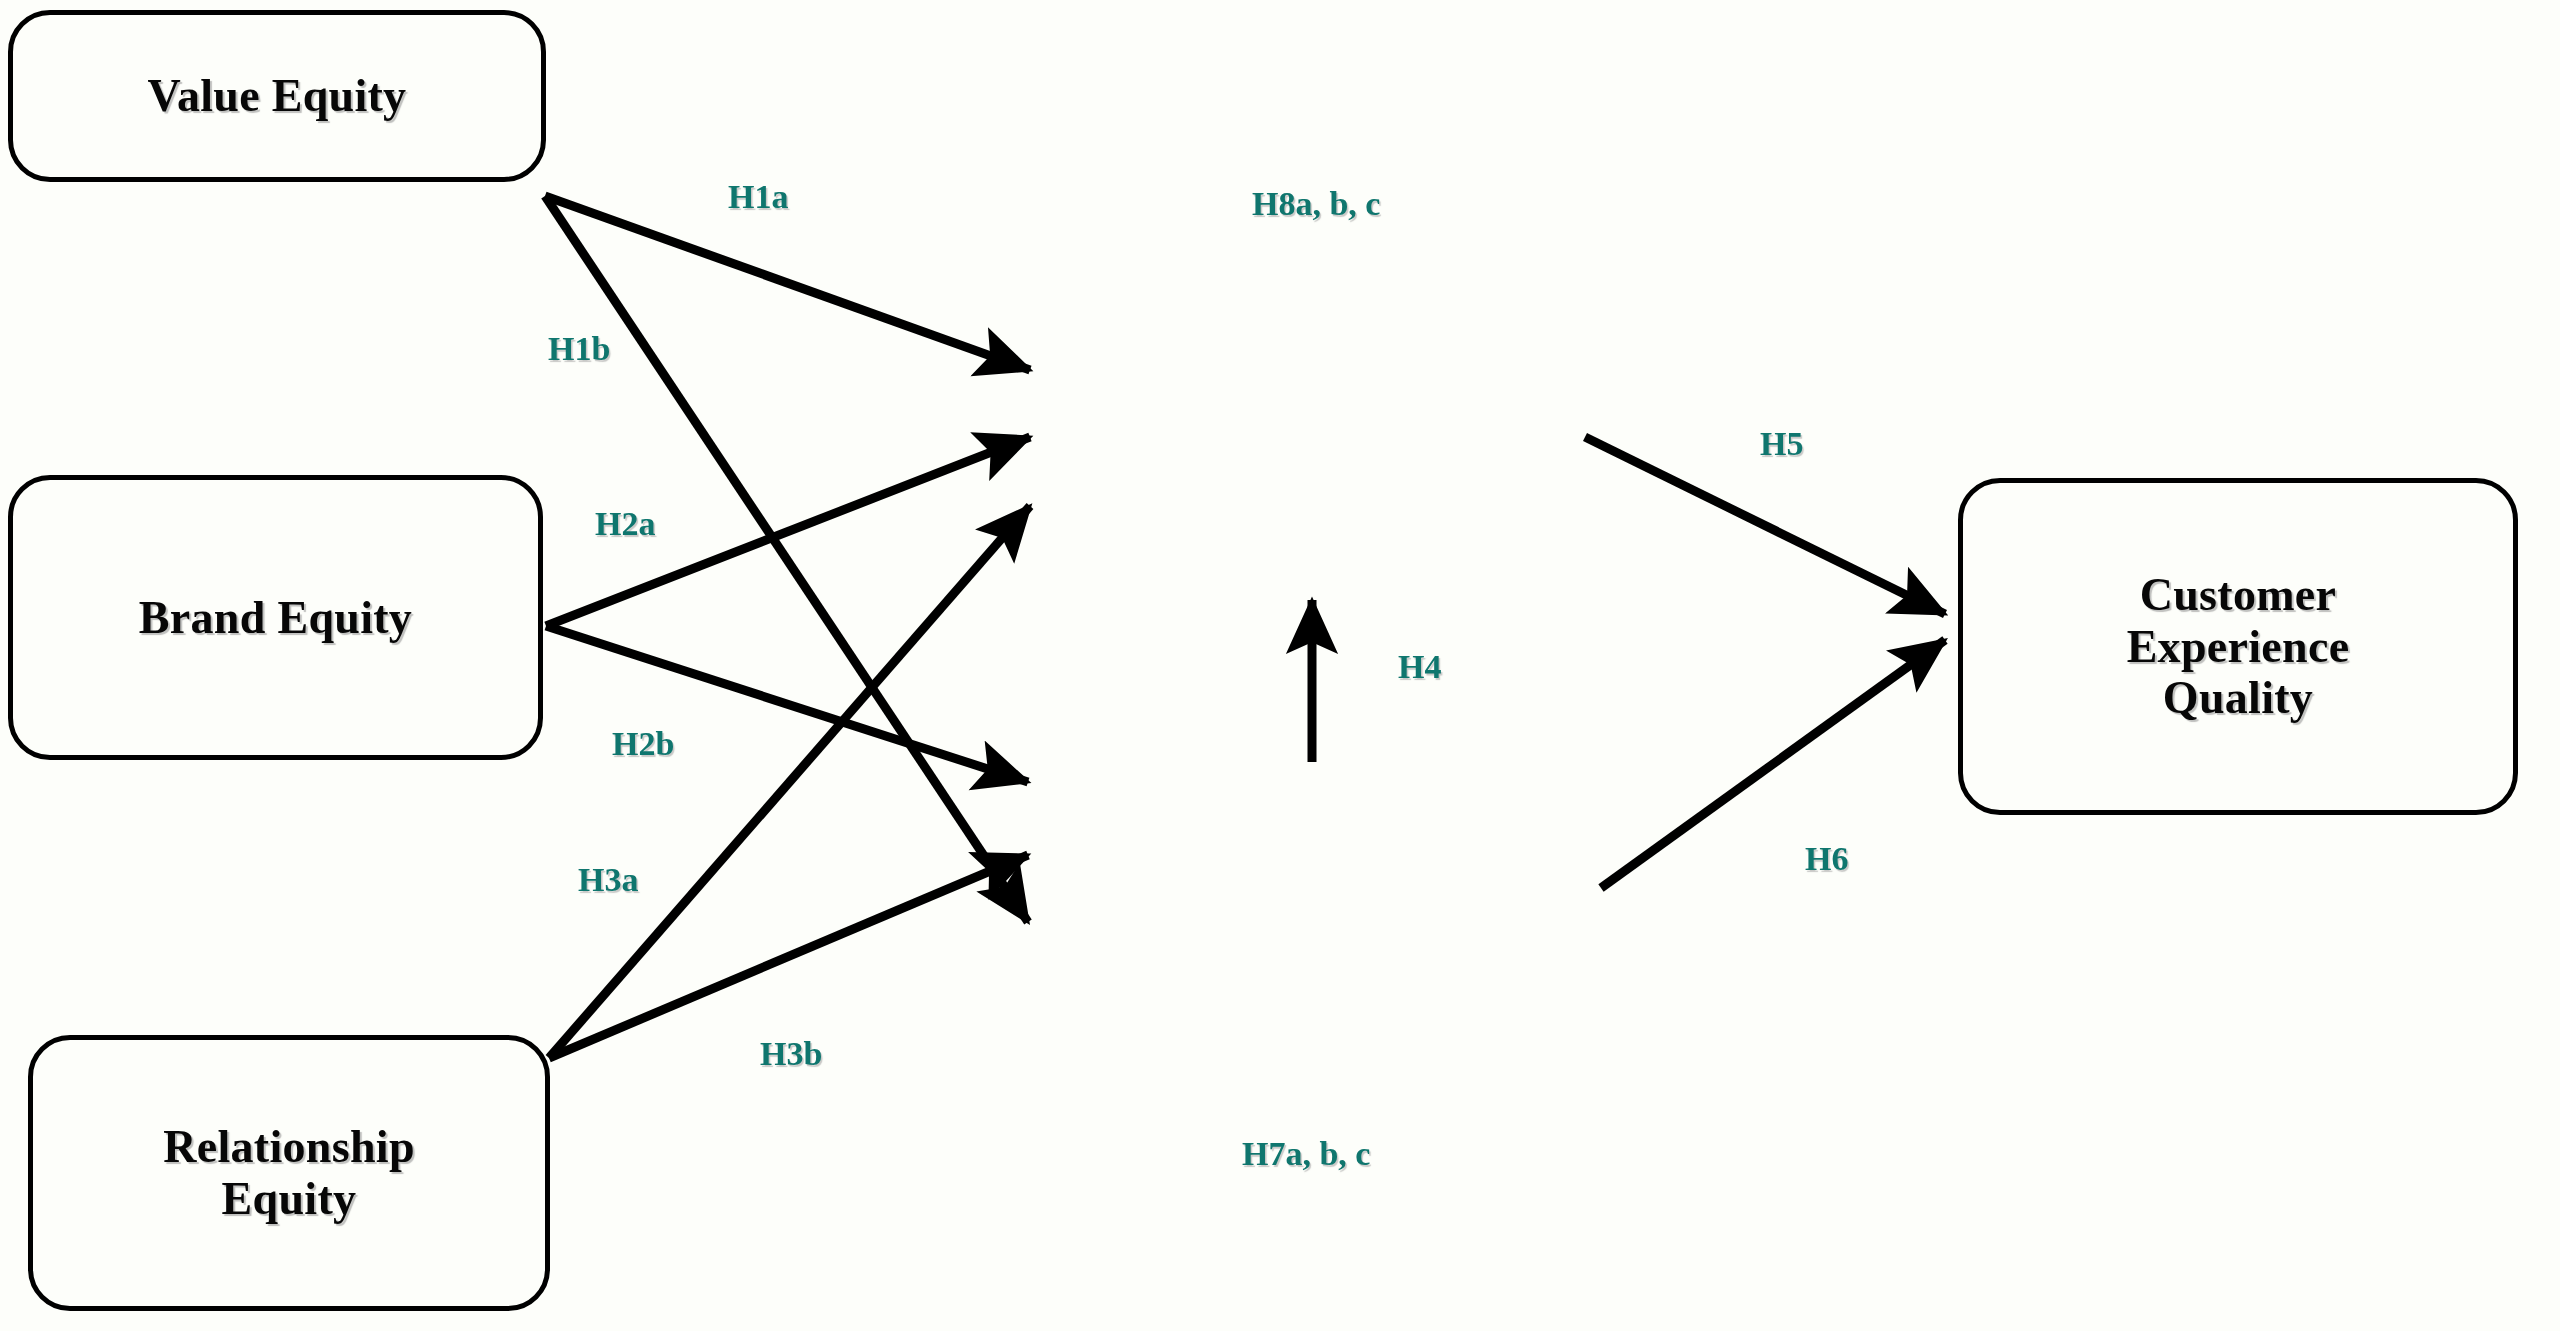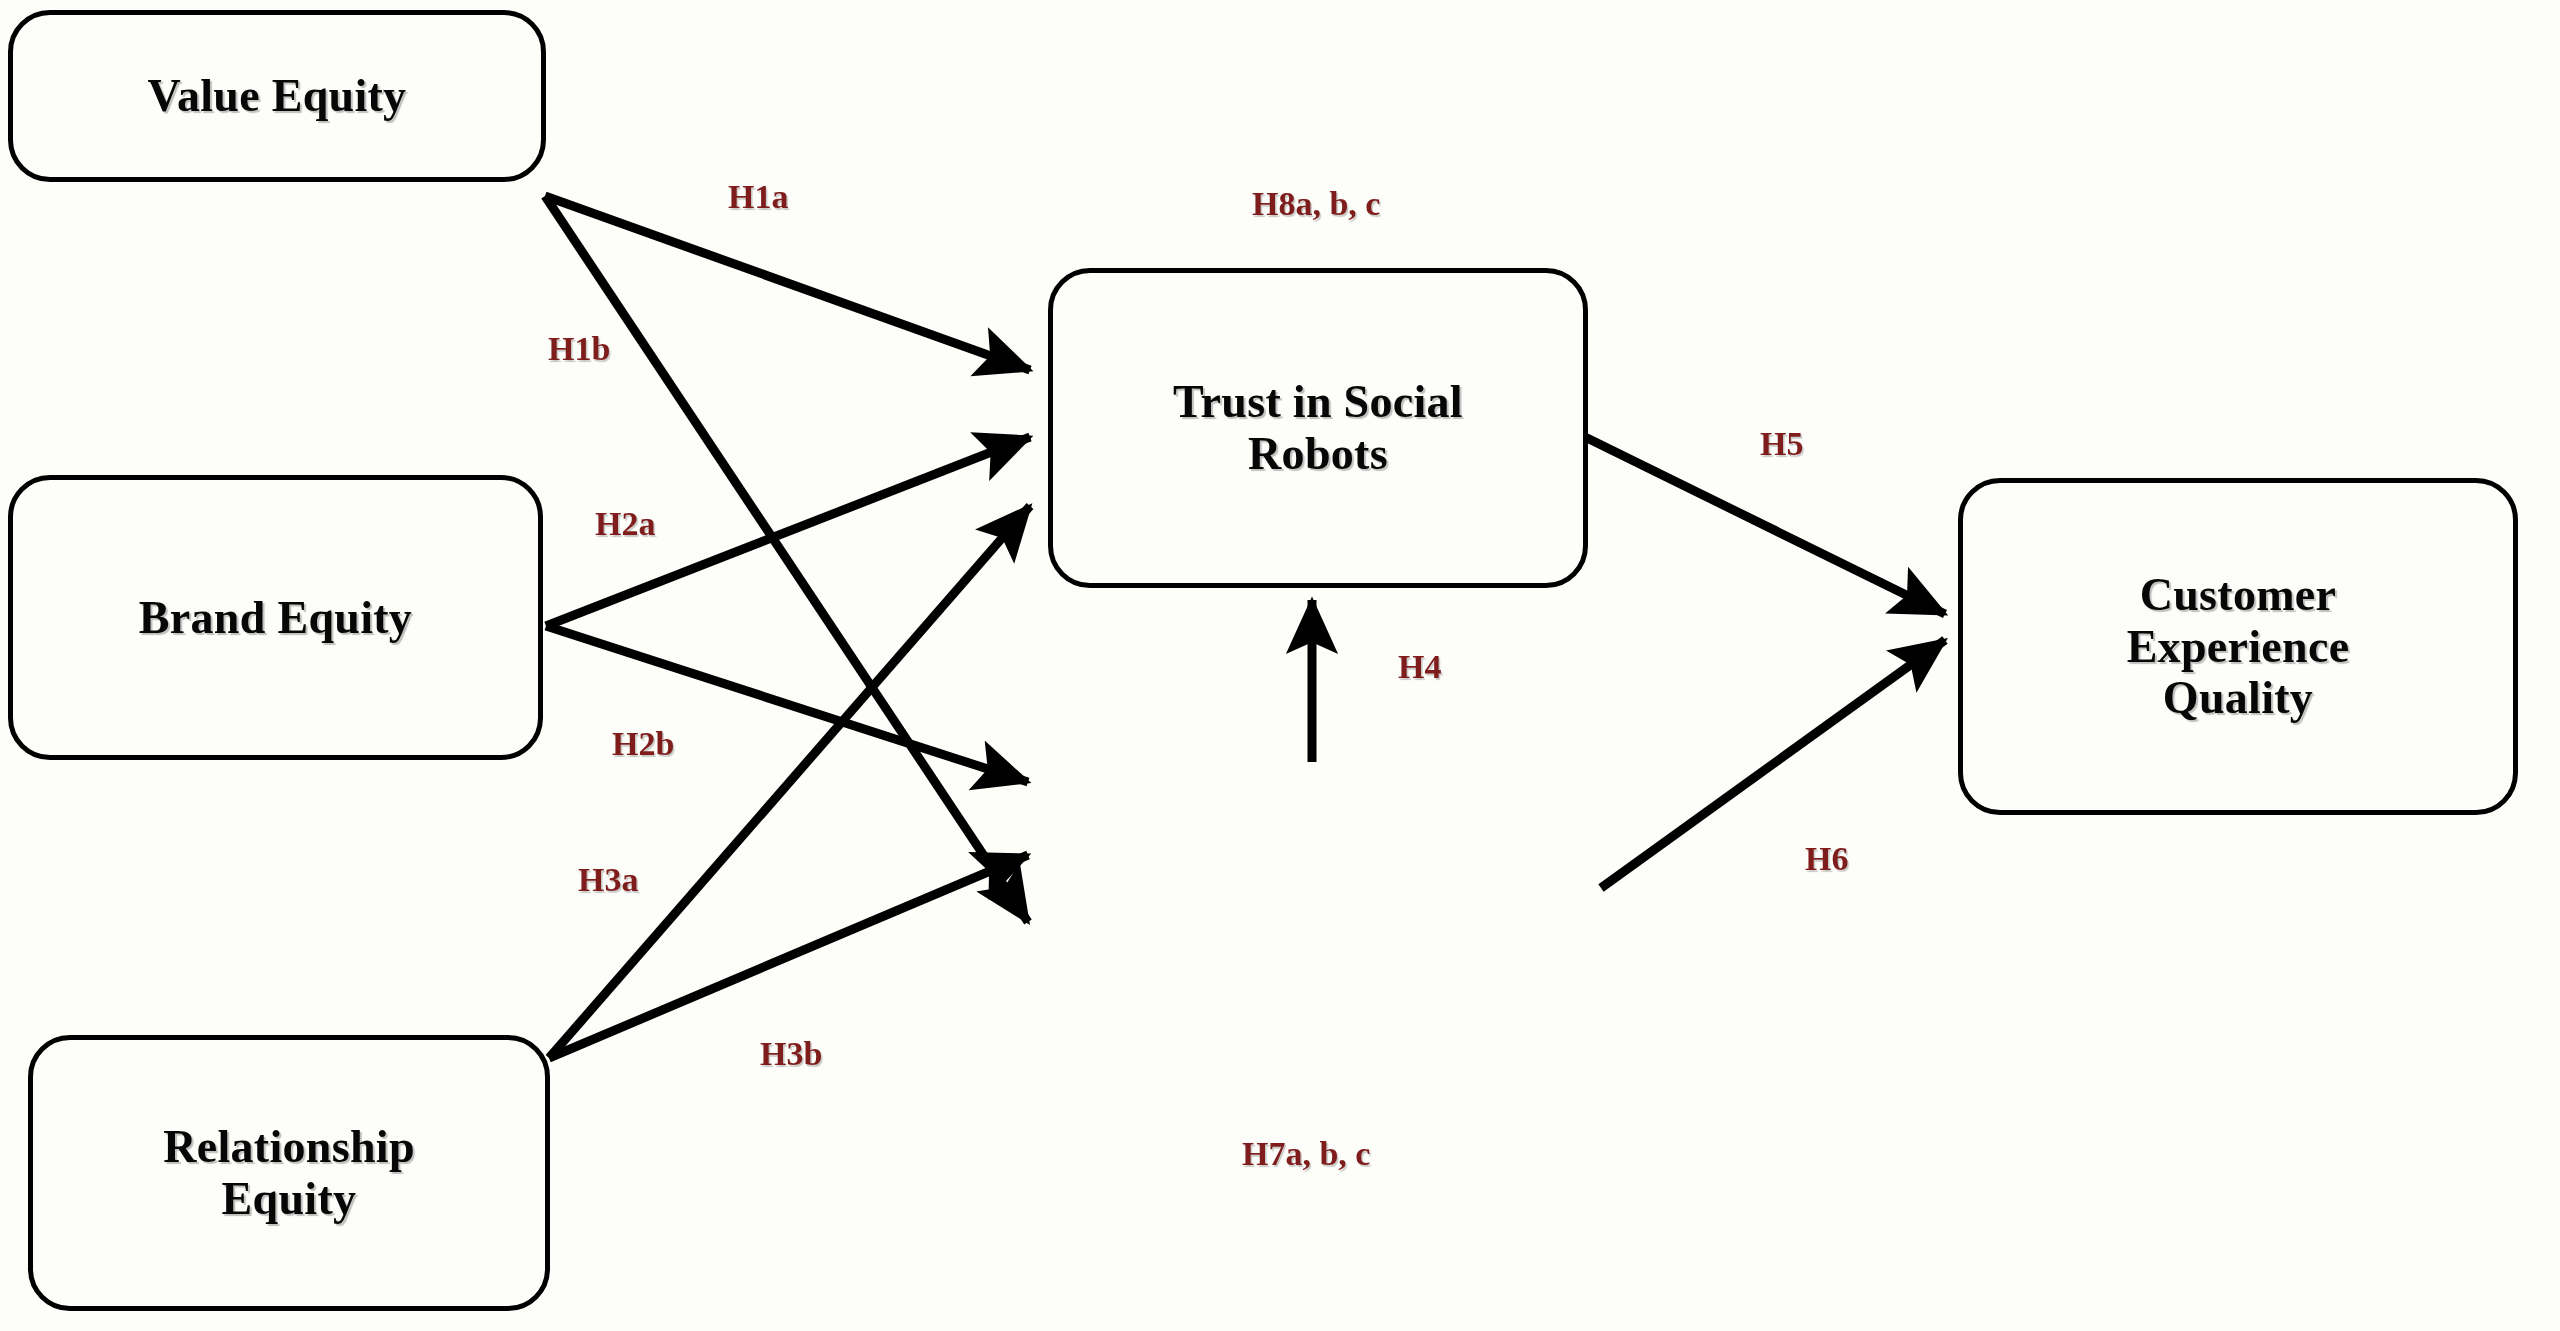--- a/index.html
+++ b/index.html
@@ -40,21 +40,21 @@
     line-height: 1.12;
     color: #070707;
     letter-spacing: 0.3px;
     text-shadow: 2px 2px 1px rgba(140,140,140,0.55);
     padding: 0 16px;
   }
   .edge-label {
     position: absolute;
     font-weight: bold;
     font-size: 34px;
-    color: #7f1d1d;
+    color: #0f766e;
     white-space: nowrap;
     text-shadow: 1.5px 1.5px 1px rgba(150,150,150,0.5);
     z-index: 4;
   }
 </style>
 </head>
 <body>
 
 <div id="canvas">
 
@@ -89,23 +89,20 @@
   </div>
 
   <div class="node" style="left:8px; top:475px; width:535px; height:285px;">
     <span class="label">Brand Equity</span>
   </div>
 
   <div class="node" style="left:28px; top:1035px; width:522px; height:276px;">
     <span class="label">Relationship<br>Equity</span>
   </div>
 
-  <div class="node" style="left:1048px; top:268px; width:540px; height:320px;">
-    <span class="label">Trust in Social<br>Robots</span>
-  </div>
 
 
   <div class="node" style="left:1958px; top:478px; width:560px; height:337px;">
     <span class="label">Customer<br>Experience<br>Quality</span>
   </div>
 
   <div class="edge-label" style="left:728px; top:178px;">H1a</div>
   <div class="edge-label" style="left:548px; top:330px;">H1b</div>
   <div class="edge-label" style="left:595px; top:505px;">H2a</div>
   <div class="edge-label" style="left:612px; top:725px;">H2b</div>

